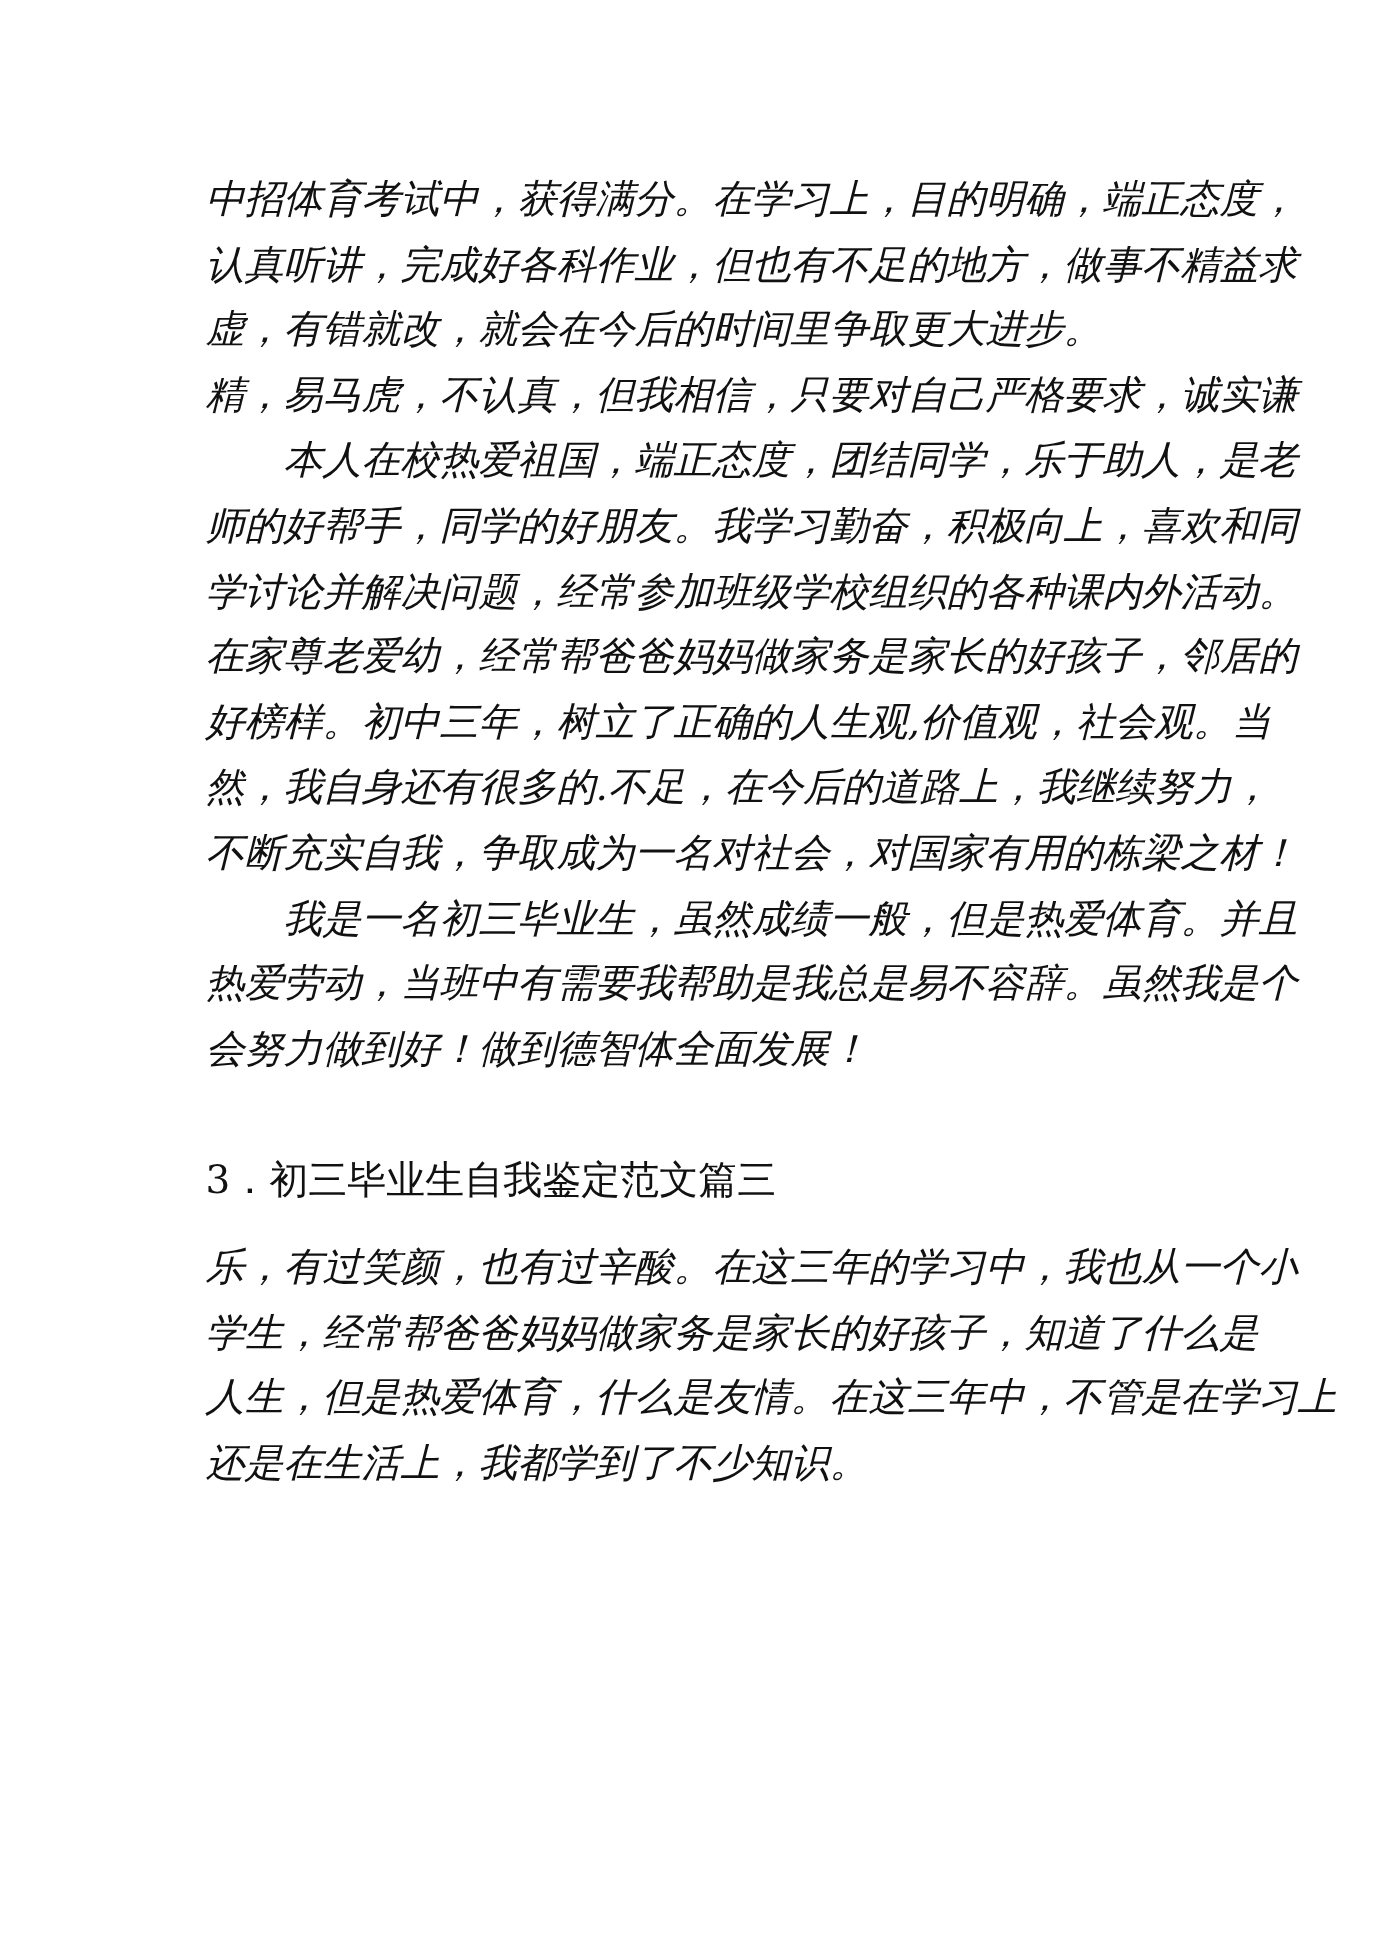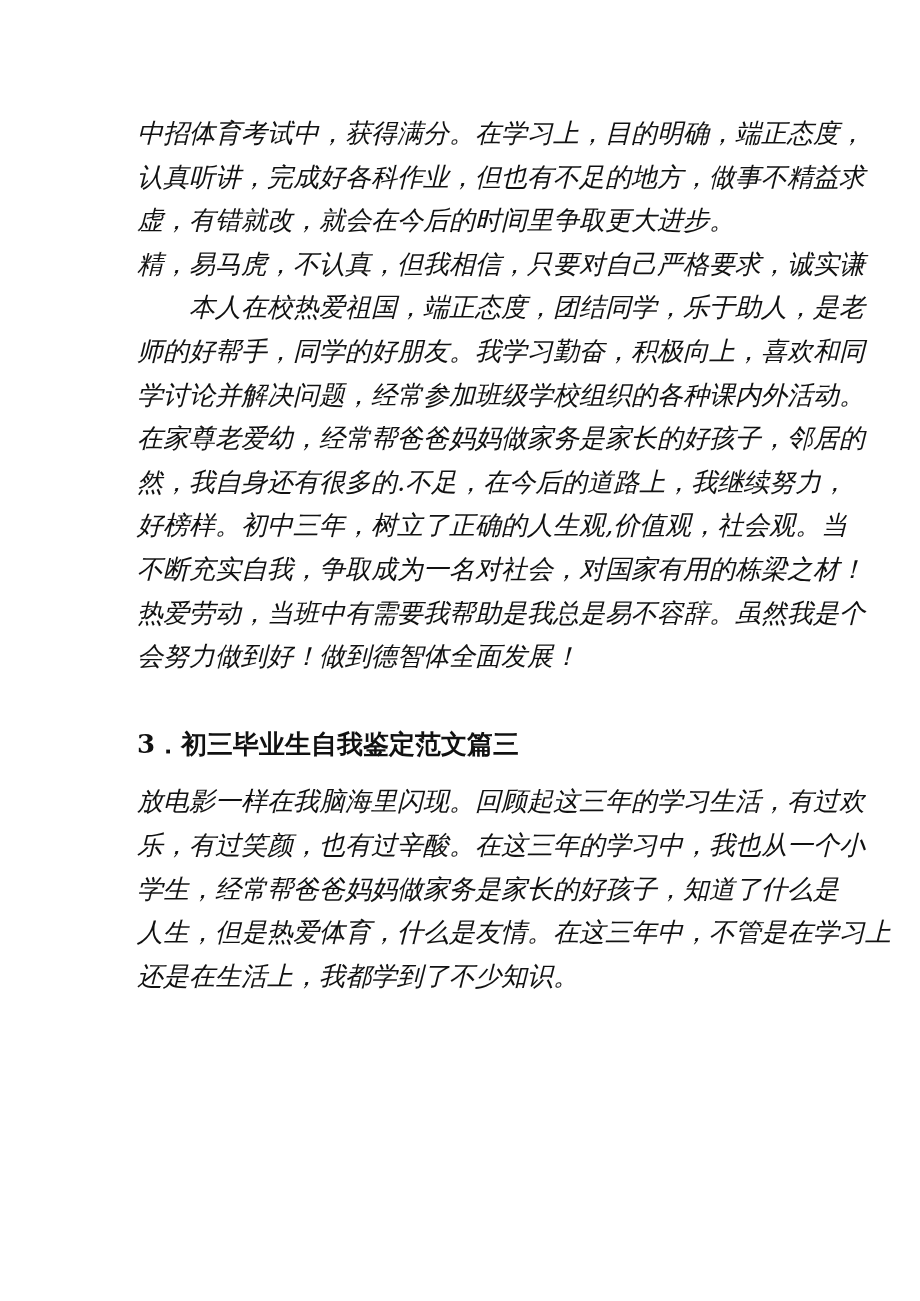--- a/index.html
+++ b/index.html
@@ -35,32 +35,32 @@
     <span class="line">认真听讲，完成好各科作业，但也有不足的地方，做事不精益求</span>
     <span class="line">虚，有错就改，就会在今后的时间里争取更大进步。</span>
     <span class="line">精，易马虎，不认真，但我相信，只要对自己严格要求，诚实谦</span>
   </div>
 
   <div class="para">
     <span class="line indent">本人在校热爱祖国，端正态度，团结同学，乐于助人，是老</span>
     <span class="line">师的好帮手，同学的好朋友。我学习勤奋，积极向上，喜欢和同</span>
     <span class="line">学讨论并解决问题，经常参加班级学校组织的各种课内外活动。</span>
     <span class="line">在家尊老爱幼，经常帮爸爸妈妈做家务是家长的好孩子，邻居的</span>
+    <span class="line">好榜样。初中三年，树立了正确的人生观,价值观，社会观。当</span>
     <span class="line">然，我自身还有很多的.不足，在今后的道路上，我继续努力，</span>
-    <span class="line">好榜样。初中三年，树立了正确的人生观,价值观，社会观。当</span>
     <span class="line">不断充实自我，争取成为一名对社会，对国家有用的栋梁之材！</span>
   </div>
 
   <div class="para p3">
+    <span class="line indent">我是一名初三毕业生，虽然成绩一般，但是热爱体育。并且</span>
     <span class="line">热爱劳动，当班中有需要我帮助是我总是易不容辞。虽然我是个</span>
     <span class="line">会努力做到好！做到德智体全面发展！</span>
   </div>
 
-  <h3 class="heading" style="font-weight:bold;font-size:26px;margin-left:0;">3．初三毕业生自我鉴定范文篇三</h3>
+  <h3 class="heading" style="font-weight:normal;font-size:26px;margin-left:0;">3．初三毕业生自我鉴定范文篇三</h3>
 
   <div class="para" style="margin-top:14px;">
-    <span class="line">放电影一样在我脑海里闪现。回顾起这三年的学习生活，有过欢</span>
     <span class="line">乐，有过笑颜，也有过辛酸。在这三年的学习中，我也从一个小</span>
     <span class="line">学生，经常帮爸爸妈妈做家务是家长的好孩子，知道了什么是</span>
     <span class="line">人生，但是热爱体育，什么是友情。在这三年中，不管是在学习上</span>
     <span class="line">还是在生活上，我都学到了不少知识。</span>
   </div>
 </div>
 
 </body></html>

